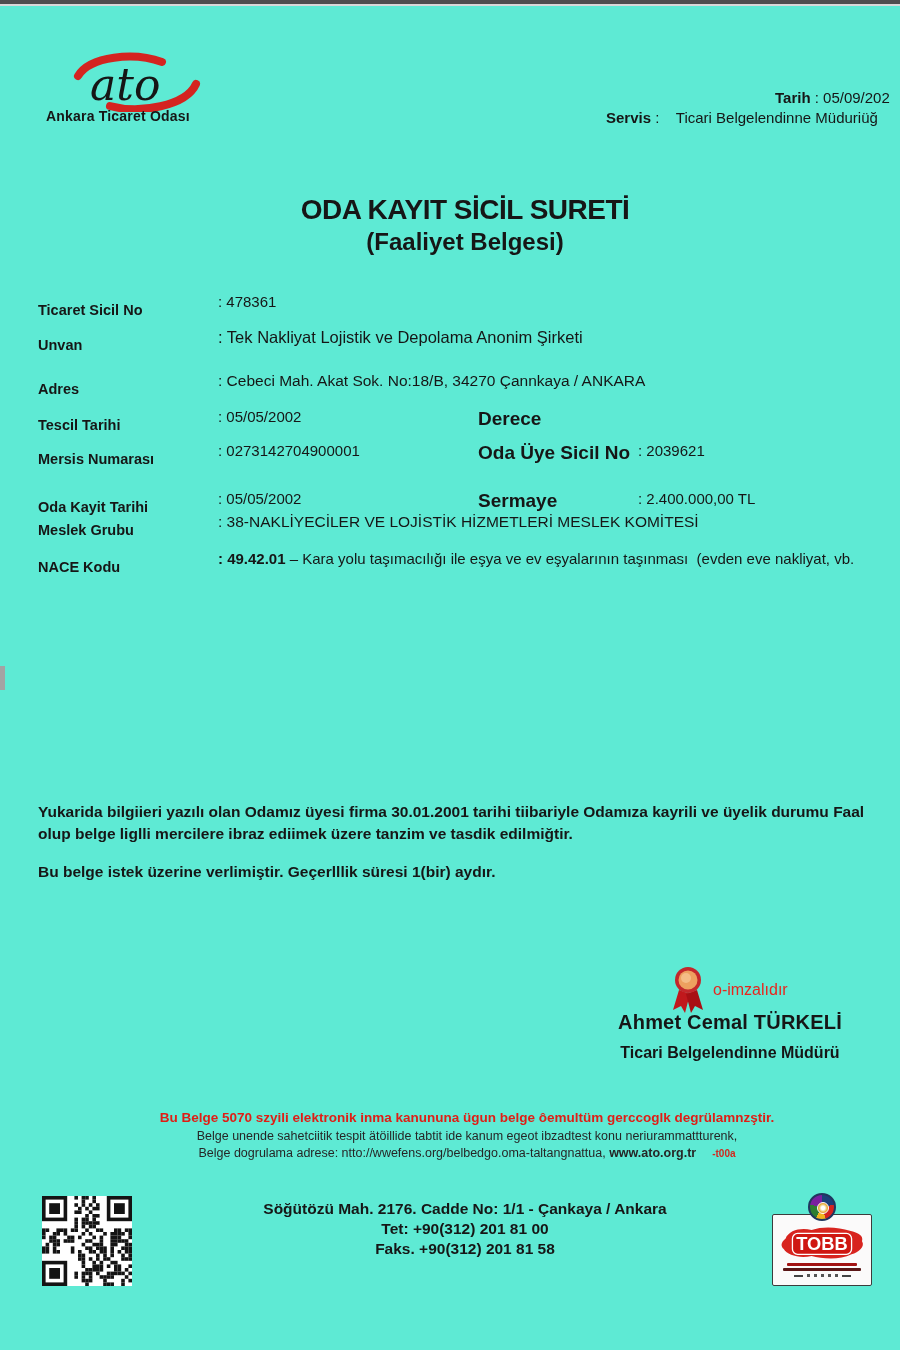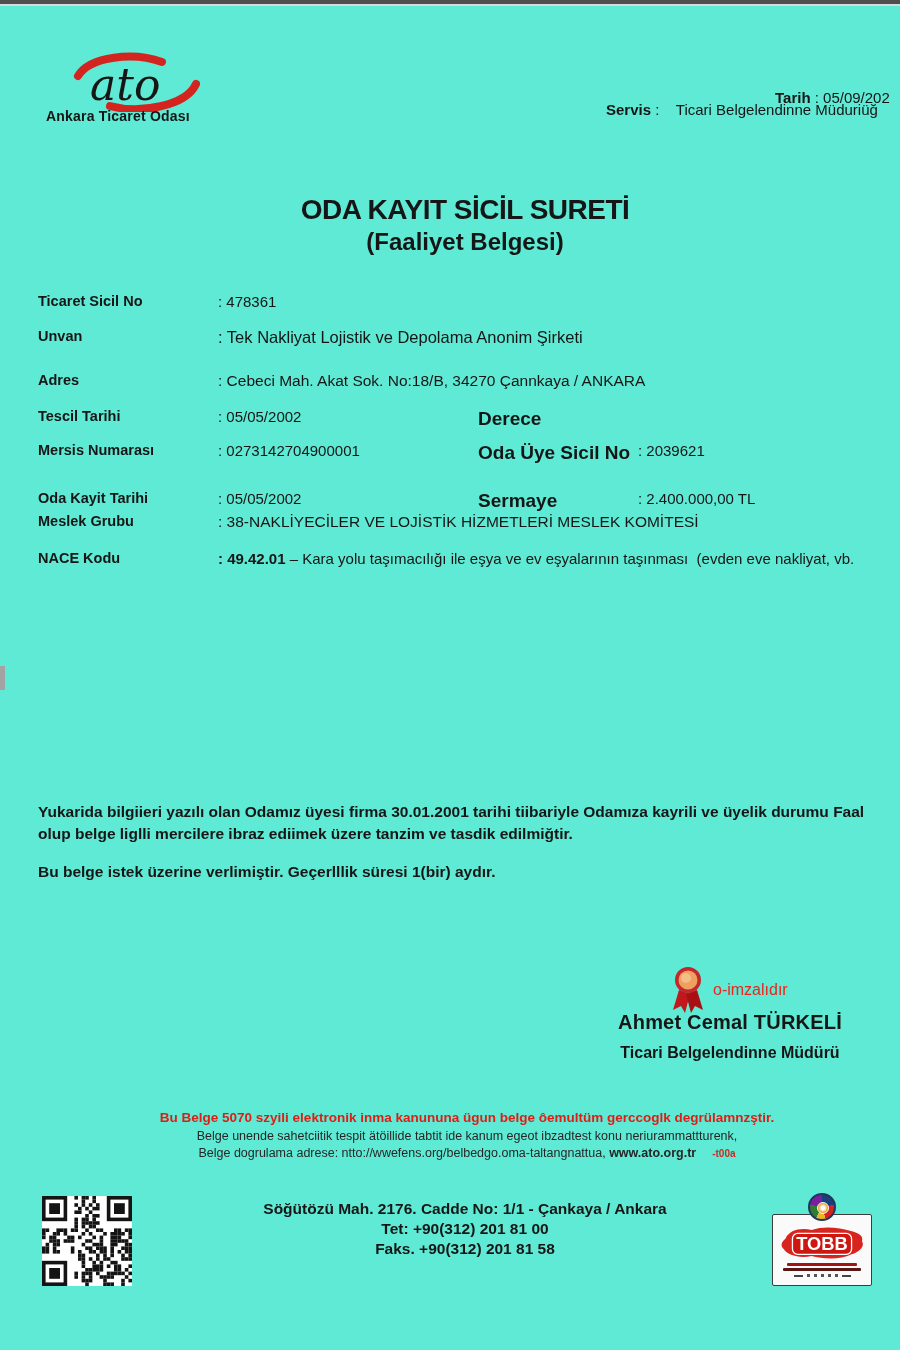--- a/index.html
+++ b/index.html
@@ -12,29 +12,29 @@
   
   .top-bar{left:0;top:0;width:900px;height:4px;background:#4e4e4e;}
   .top-bar2{left:0;top:4px;width:900px;height:2px;background:#d8d8d8;}
   .left-mark{left:0;top:666px;width:5px;height:24px;background:#a3a3a3;}
 
   
   .logo-wrap{left:62px;top:52px;width:160px;height:60px;}
   .logo-subtitle{left:46px;top:108px;font-size:14px;font-weight:bold;letter-spacing:.2px;}
   .meta-line{font-size:15px;white-space:pre;}
   .tarih{left:775px;top:89px;}
-  .servis{left:606px;top:101px;}
+  .servis{left:606px;top:109px;}
 
   
   .doc-title{left:0;top:194px;width:930px;text-align:center;font-size:28px;font-weight:bold;letter-spacing:-.5px;}
   .doc-subtitle{left:0;top:228px;width:930px;text-align:center;font-size:24px;font-weight:bold;}
 
   
   .row{left:0;top:0;width:900px;height:22px;}
-  .lbl{position:absolute;left:38px;font-size:14.5px;font-weight:bold;white-space:pre;}
+  .lbl{position:absolute;left:38px;font-size:14.5px;font-weight:bold;white-space:pre;margin-top:9px;}
   .val{position:absolute;left:218px;font-size:15px;white-space:pre;}
   .val-bold-lg{font-weight:normal;font-size:16.5px;}
   .lbl2{position:absolute;left:478px;font-size:19px;font-weight:bold;white-space:pre;}
   .val2{position:absolute;left:638px;font-size:15px;white-space:pre;}
   .nace-bold{font-weight:bold;}
 
   
   .para{left:38px;width:860px;font-size:15.5px;font-weight:bold;line-height:1.42;}
 
   

